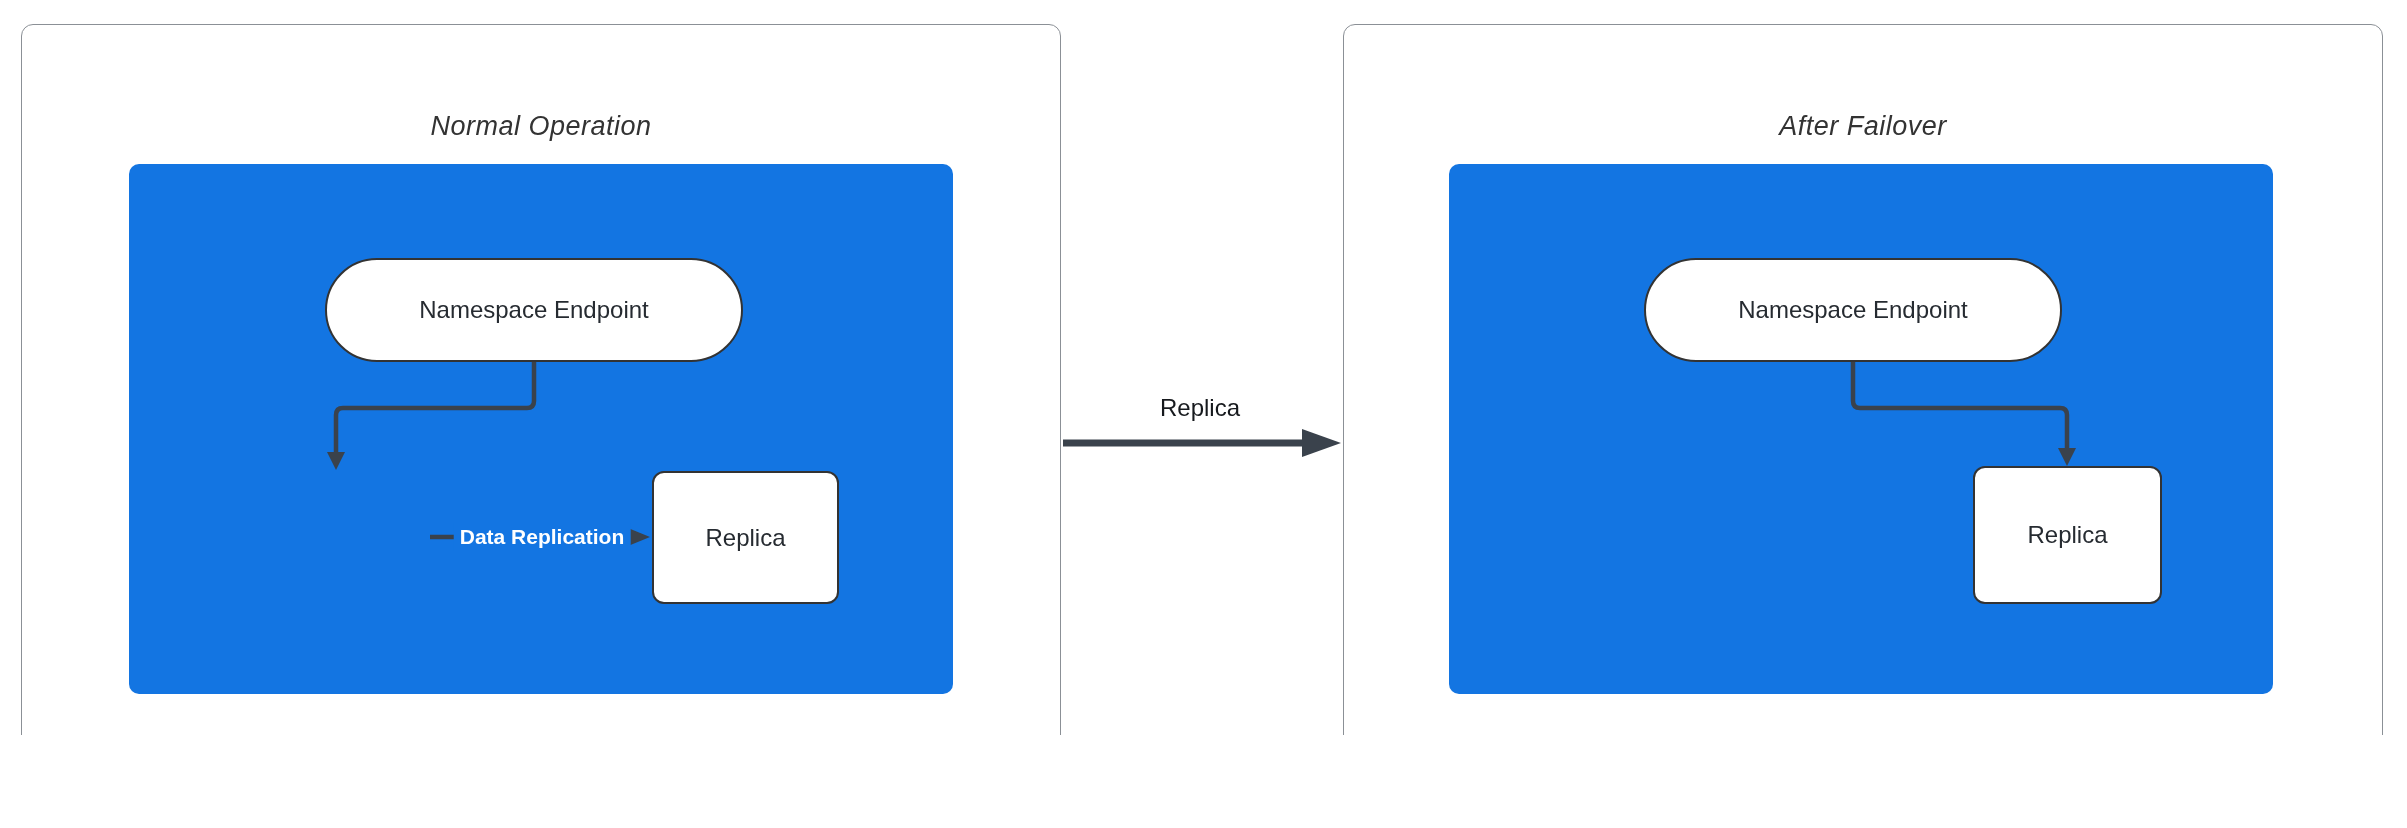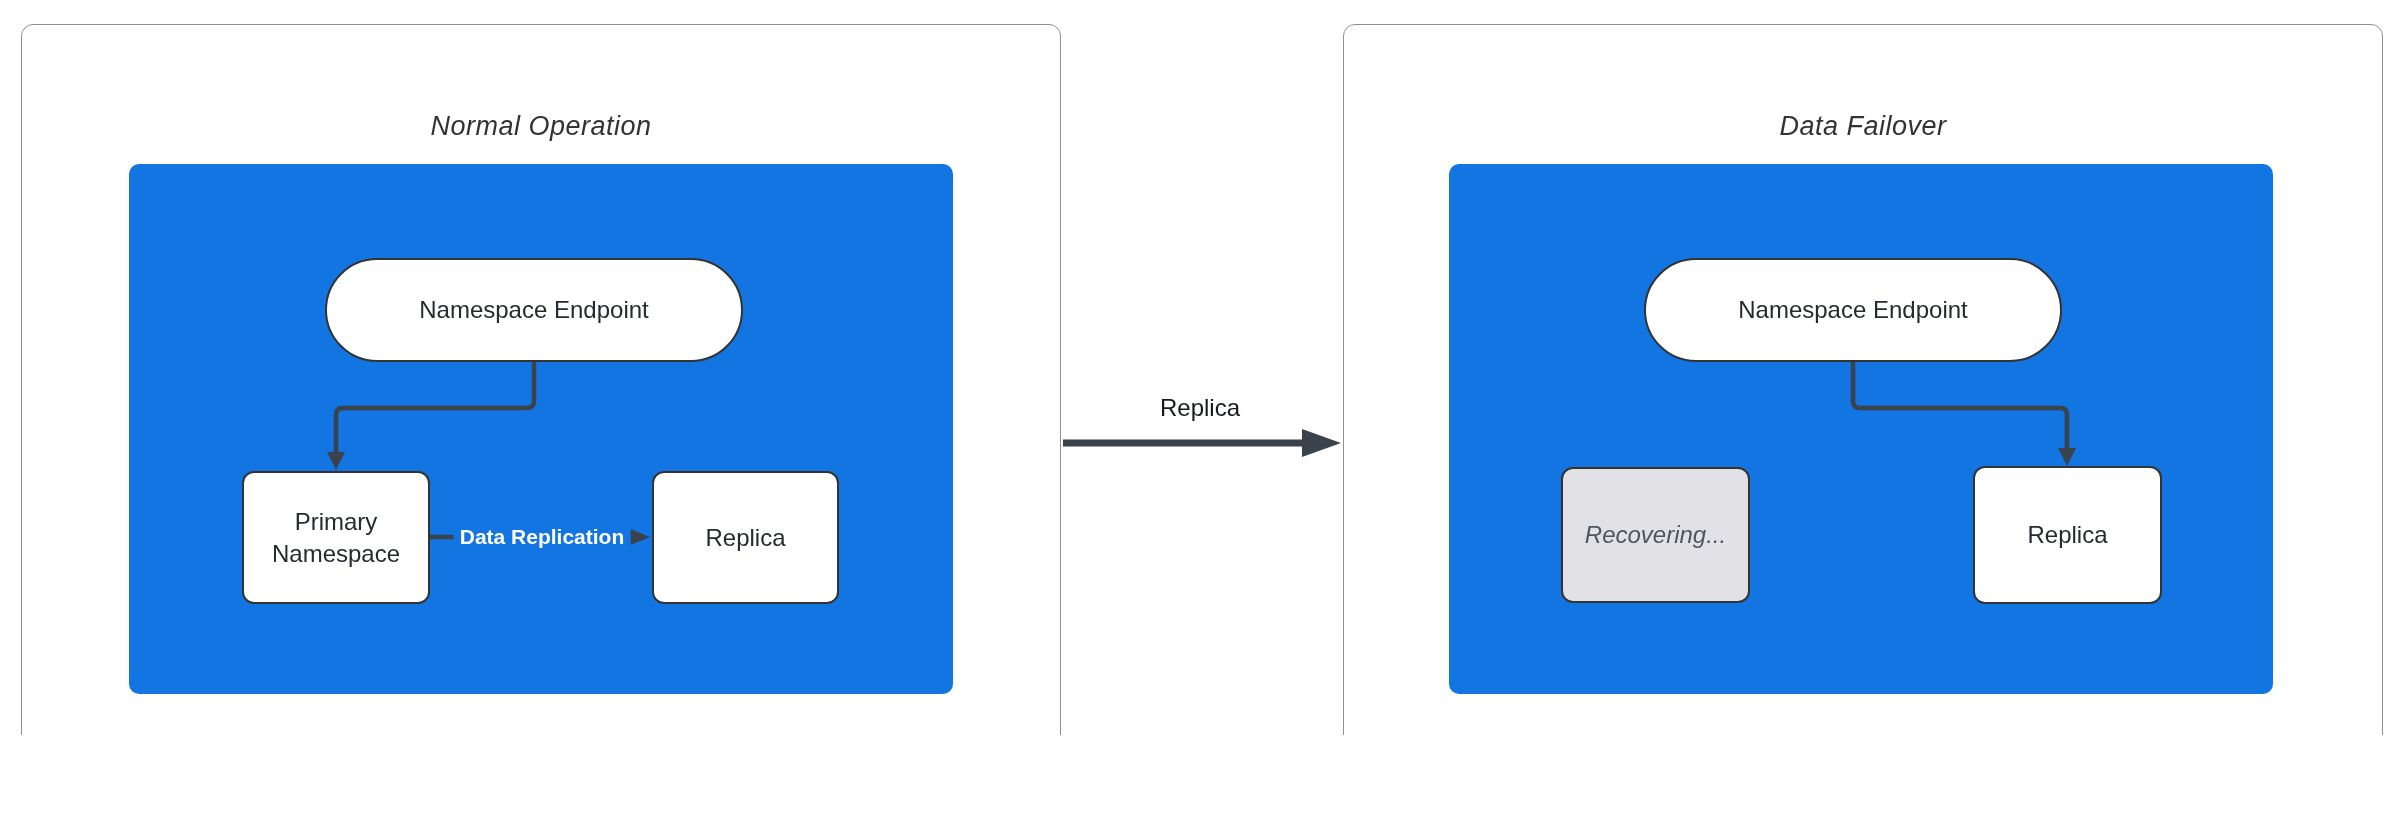--- a/index.html
+++ b/index.html
@@ -73,43 +73,41 @@
 <body>
 
 <div class="stage">
 
   <div class="panel left">
     <div class="panel-title">Normal Operation</div>
   </div>
   <div class="blue-box left"></div>
 
   <div class="panel right">
-    <div class="panel-title">Data Failover</div>
+    <div class="panel-title">After Failover</div>
   </div>
   <div class="blue-box right"></div>
 
   <svg class="edges" viewBox="0 0 2407 828">
 
     <path class="edge" d="M534 362 L534 401 Q534 408 527 408 L343 408 Q336 408 336 415 L336 454"></path>
     <polygon class="arrowhead" points="327,452 345,452 336,470"></polygon>
 
     <path class="edge" d="M430 537 L630 537"></path>
     <polygon class="arrowhead" points="628,528 628,546 650,537"></polygon>
 
     <path class="edge" d="M1853 362 L1853 401 Q1853 408 1860 408 L2060 408 Q2067 408 2067 415 L2067 450"></path>
     <polygon class="arrowhead" points="2058,448 2076,448 2067,466"></polygon>
 
     <path class="edge thick" d="M1063 443 L1305 443"></path>
     <polygon class="arrowhead" points="1302,429 1302,457 1341,443"></polygon>
   </svg>
 
   <div class="node pill left">Namespace Endpoint</div>
-  <div class="node rect primary">Primary Namespace</div>
   <div class="node rect replica-l">Replica</div>
 
   <div class="node pill right">Namespace Endpoint</div>
-  <div class="node rect recovering">Recovering...</div>
   <div class="node rect replica-r">Replica</div>
 
   <div class="edge-label" style="left:542px;top:537px;">Data Replication</div>
   <div class="connector-label" style="left:1200px;top:408px;">Replica</div>
 
 </div>
 
 </body></html>

